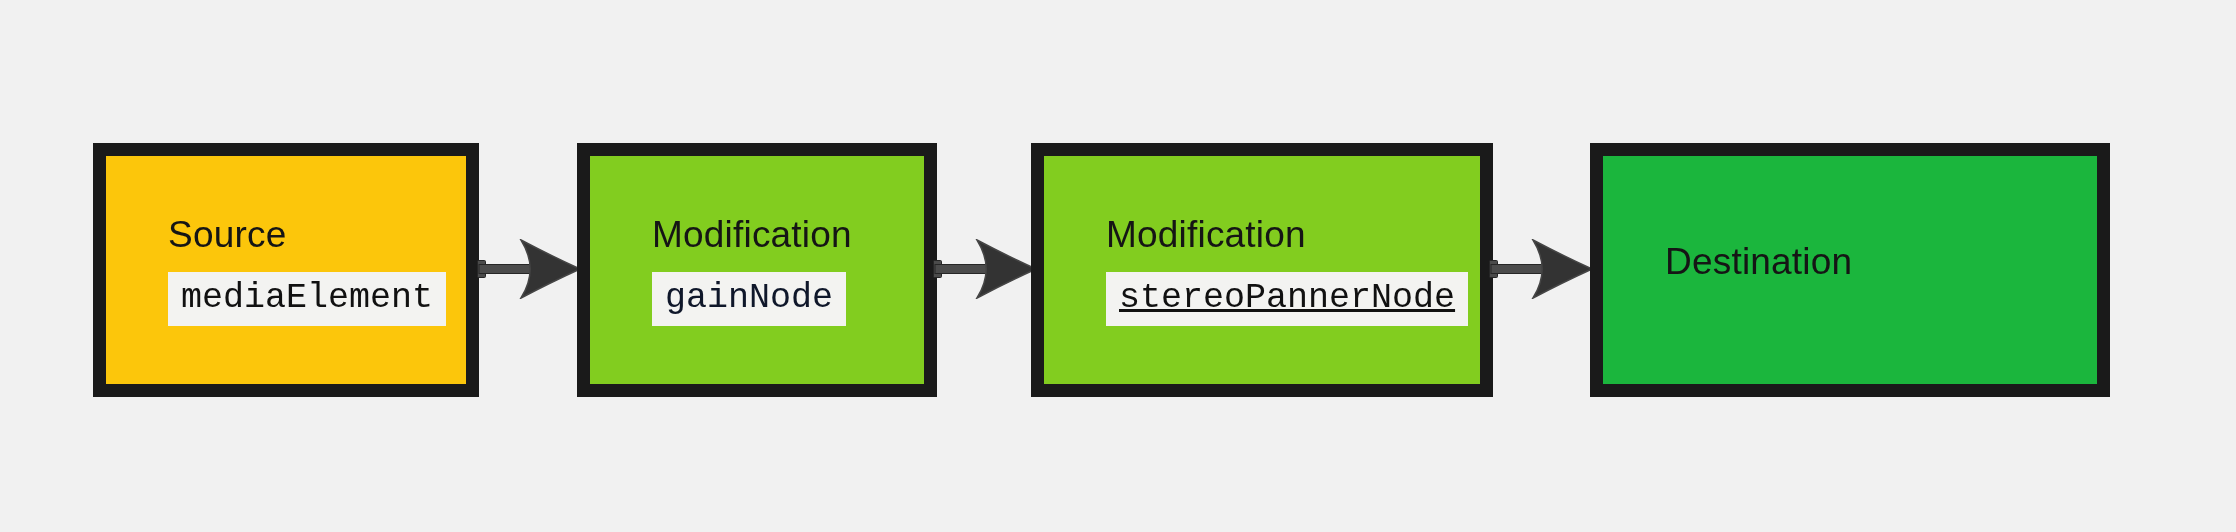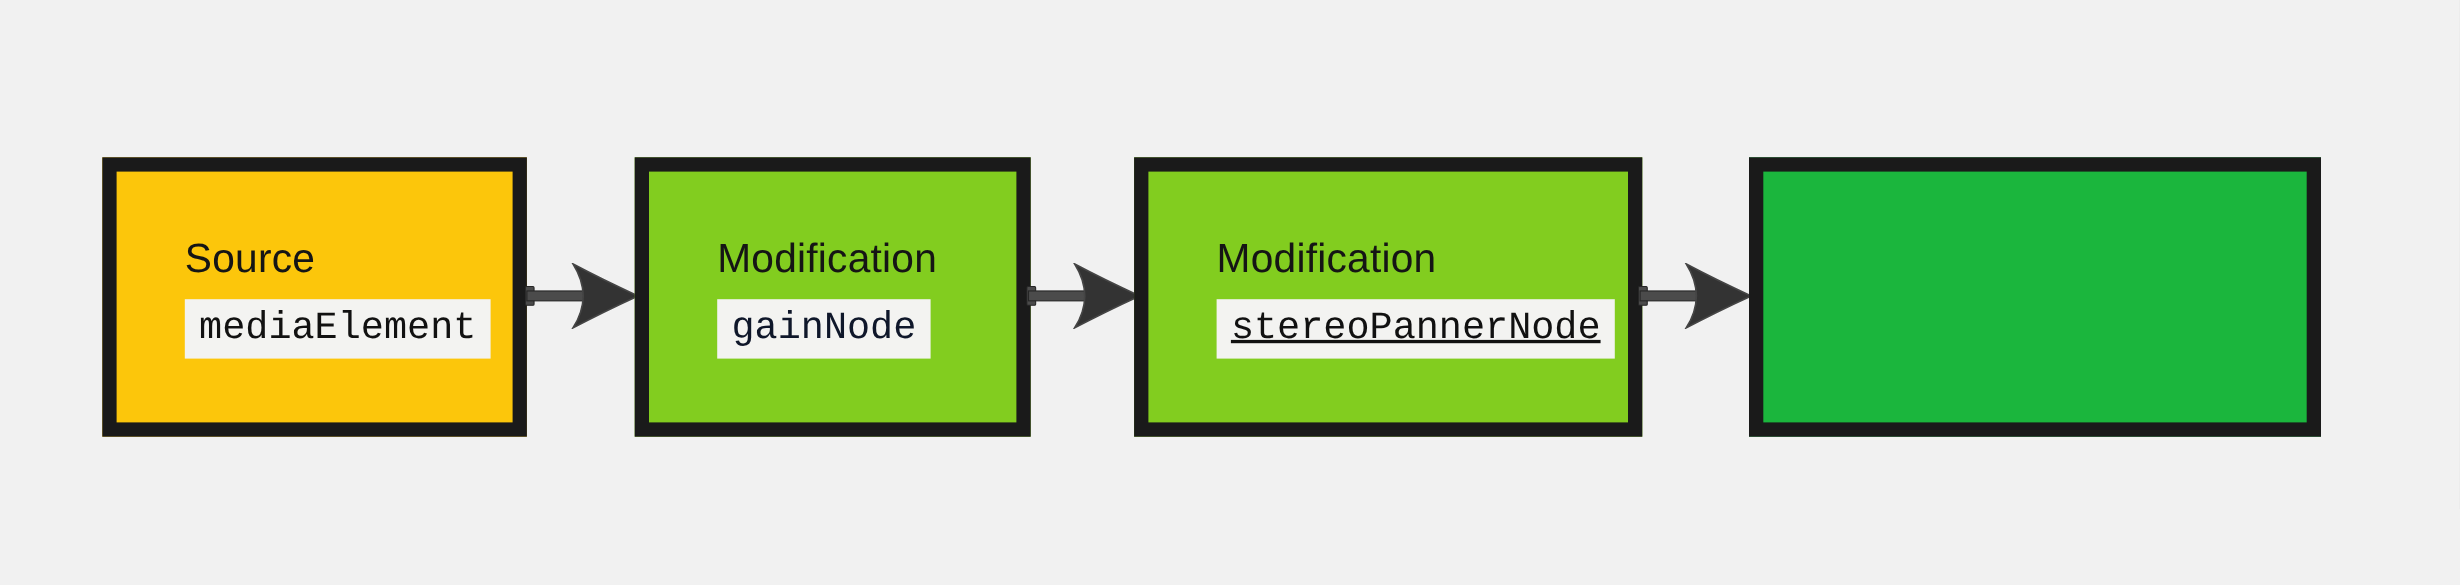--- a/index.html
+++ b/index.html
@@ -82,15 +82,16 @@
     <div class="node-code" style="background: rgb(243, 243, 241); color: rgb(17, 17, 17); text-decoration: underline;">stereoPannerNode</div>
   </div>
 
   <svg class="arrow a3" viewBox="0 0 104 60">
     <rect x="0.5" y="21.5" width="8" height="17" rx="1" style="fill: rgb(75, 75, 75); stroke: rgb(38, 38, 38);"></rect>
     <rect x="2" y="25.5" width="76" height="9" style="fill: rgb(75, 75, 75); stroke: rgb(38, 38, 38);"></rect>
     <path d="M103,30 C79,19 61,10 44,1 C56,20 56,40 44,59 C61,50 79,41 103,30 Z" stroke-width="1.5" style="fill: rgb(51, 51, 51); stroke: rgb(69, 69, 69);"></path>
   </svg>
 
   <div class="node n4" style="background: rgb(27, 182, 61); border-color: rgb(26, 26, 26);">
+    <div class="node-title" style="color: rgb(21, 21, 21);">Destination</div>
   </div>
 
 </div>
 
 </body></html>

